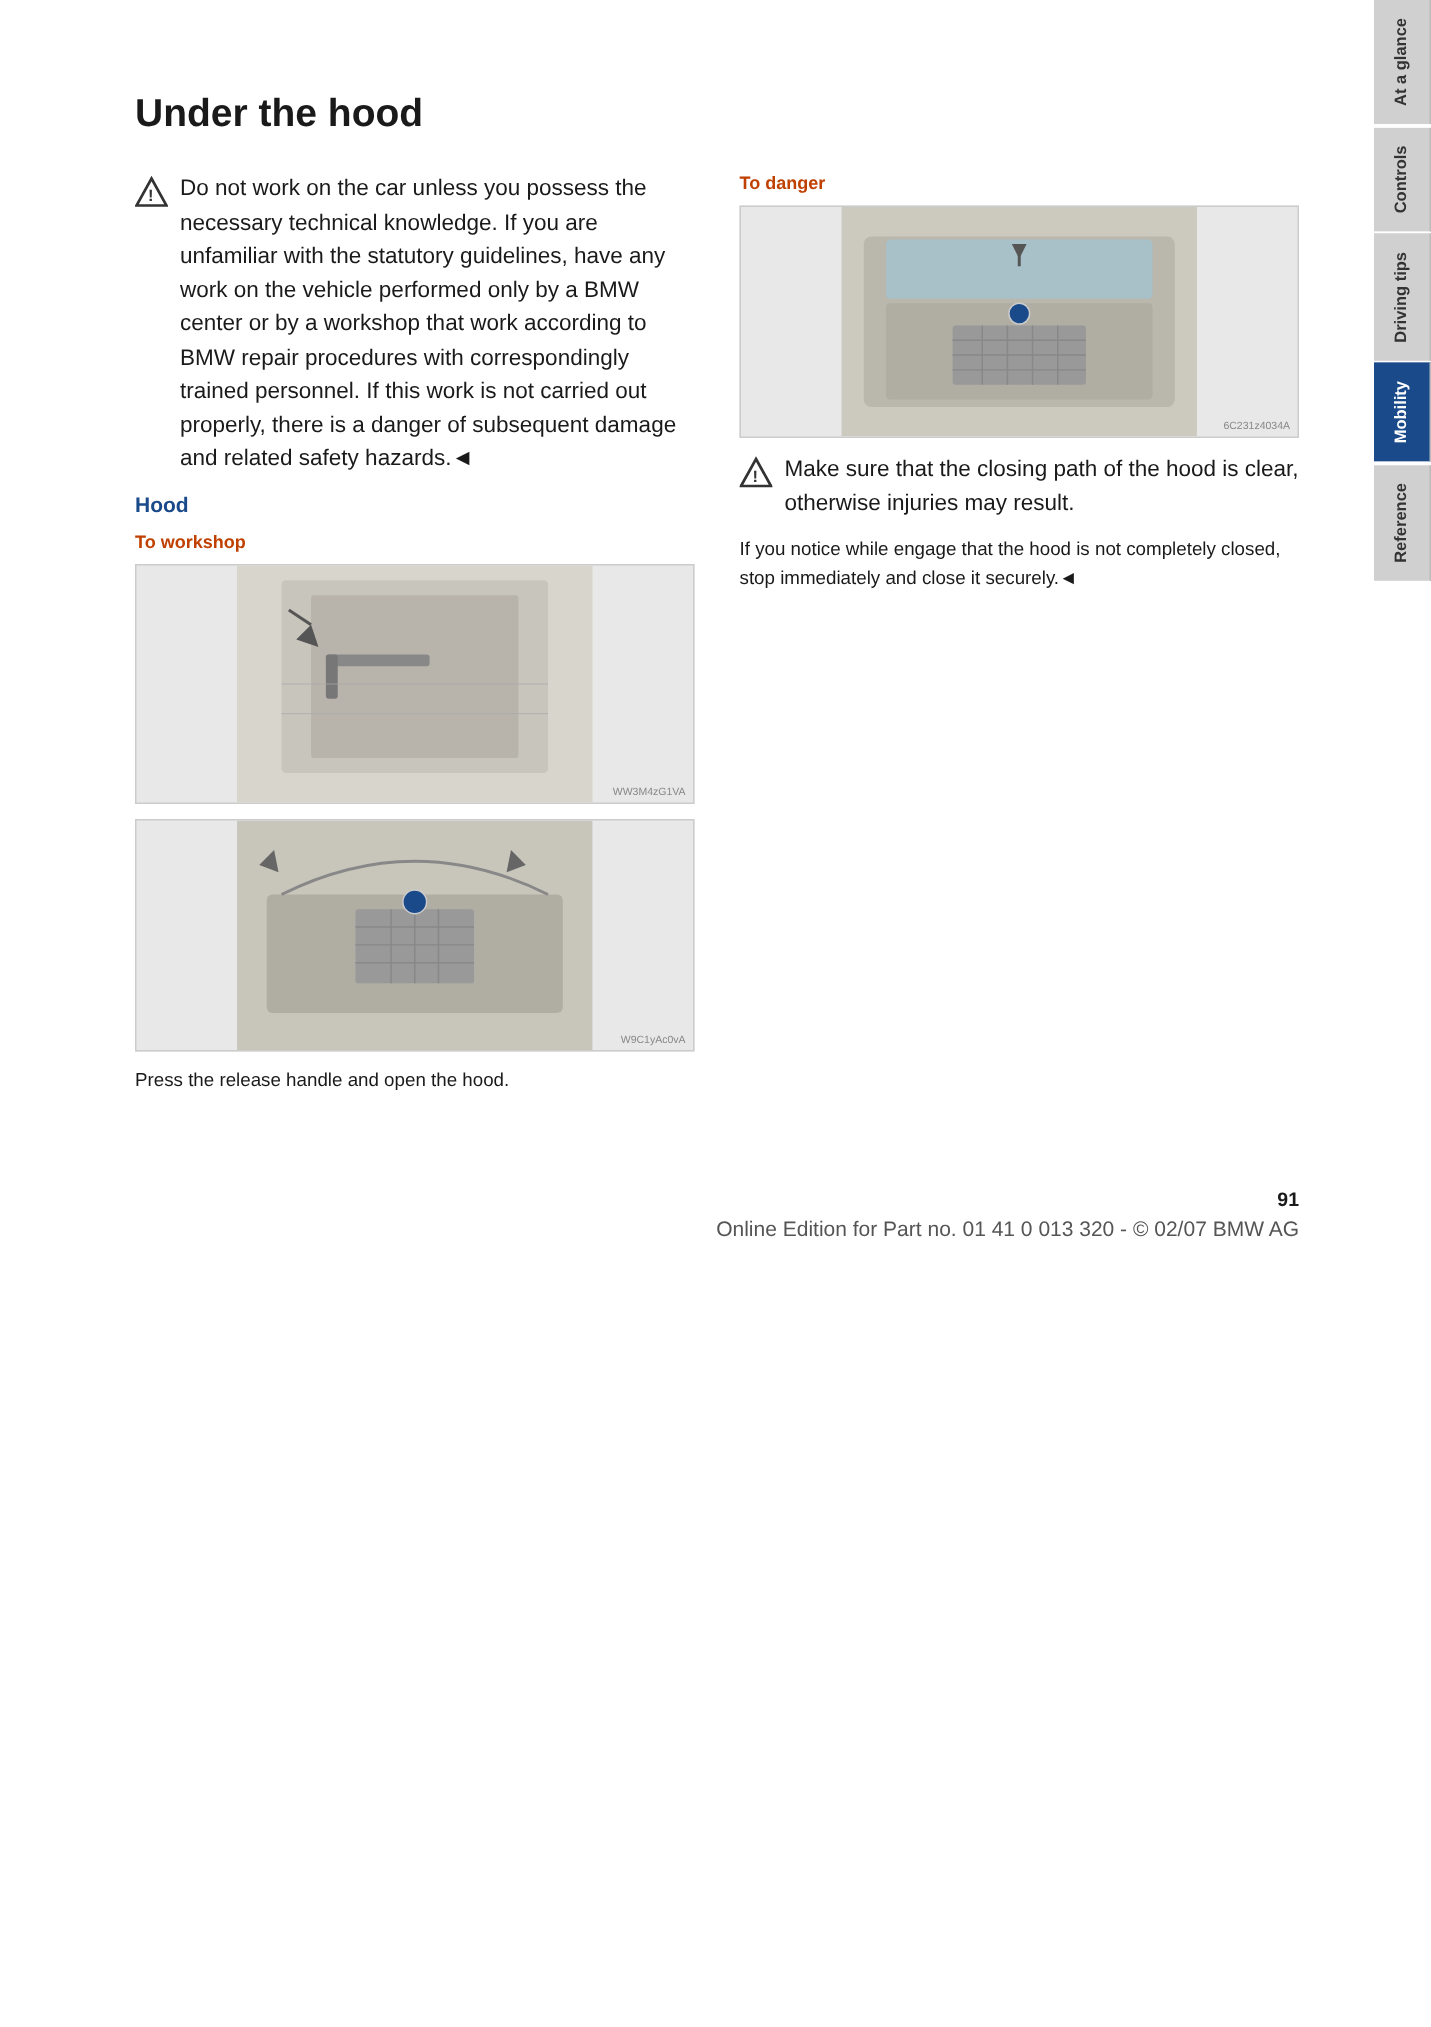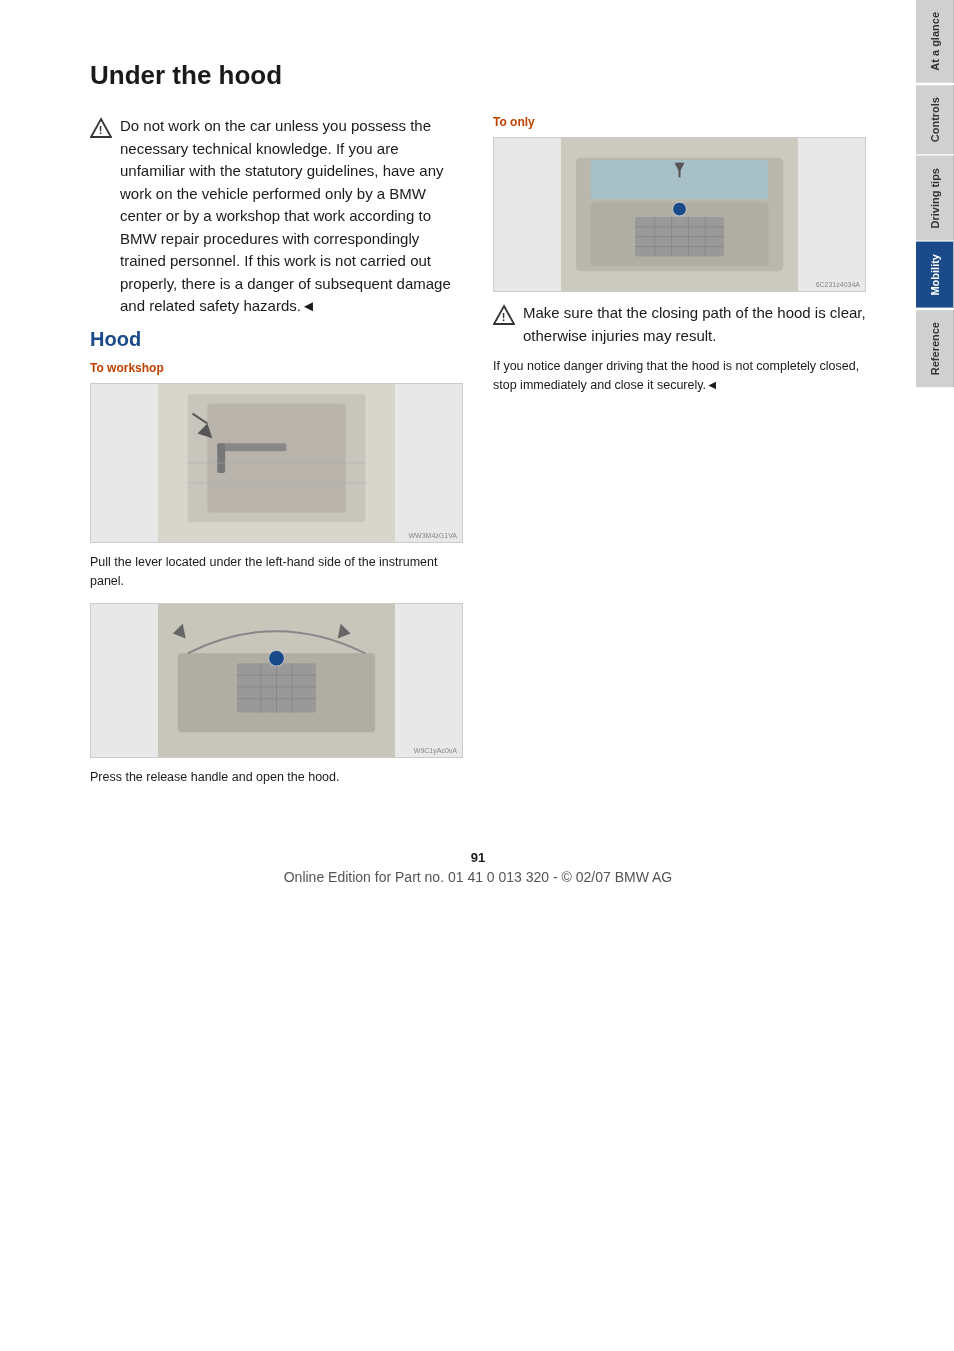--- a/index.html
+++ b/index.html
@@ -57,21 +57,21 @@
 
     .page-title {
       font-size: 26px;
       font-weight: bold;
       color: #1a1a1a;
       margin-bottom: 24px;
       margin-top: 0;
     }
 
     .section-title {
-      font-size: 20px;
+      font-size: 14px;
       font-weight: bold;
       color: #1a4a8a;
       margin-bottom: 10px;
     }
 
     .subsection-title {
       font-size: 12px;
       font-weight: bold;
       color: #c04000;
       margin-bottom: 8px;
@@ -145,21 +145,21 @@
     
     .img-caption {
       font-size: 7px;
       color: #888;
       position: absolute;
       bottom: 3px;
       right: 5px;
     }
 
     .page-footer {
-      text-align: center;
+      text-align: right;
       margin-top: 40px;
       padding-top: 10px;
     }
 
     .page-number {
       font-size: 13px;
       font-weight: bold;
       color: #1a1a1a;
       margin-bottom: 4px;
     }
@@ -225,21 +225,20 @@
 
             <polygon points="40,50 50,40 55,55" fill="#555"></polygon>
             <line x1="50" y1="40" x2="35" y2="30" stroke="#555" stroke-width="2"></line>
 
             <line x1="30" y1="80" x2="210" y2="80" stroke="#aaa" stroke-width="0.5"></line>
             <line x1="30" y1="100" x2="210" y2="100" stroke="#aaa" stroke-width="0.5"></line>
           </svg>
           <span class="img-caption">WW3M4zG1VA</span>
         </div>
 
-        <p class="body-text">Pull the lever located under the left-hand side of the instrument panel.</p>
 
 
         <div class="image-box image-box-open">
           
           <svg class="hood-illus-open" viewBox="0 0 240 155" xmlns="http://www.w3.org/2000/svg">
             <rect width="240" height="155" fill="#c8c5bb"></rect>
 
             <rect x="20" y="50" width="200" height="80" fill="#b0ada3" rx="4"></rect>
 
             <rect x="80" y="60" width="80" height="50" fill="#999" rx="2"></rect>
@@ -259,21 +258,21 @@
           </svg>
           <span class="img-caption">W9C1yAc0vA</span>
         </div>
 
         <p class="body-text">Press the release handle and open the hood.</p>
 
       </div>
 
       <div class="col-right">
 
-        <h3 class="subsection-title">To only</h3>
+        <h3 class="subsection-title">To danger</h3>
 
         <div class="image-box image-box-close">
           
           <svg class="hood-illus-close" viewBox="0 0 240 155" xmlns="http://www.w3.org/2000/svg">
             <rect width="240" height="155" fill="#ccc9bf"></rect>
 
             <rect x="15" y="20" width="210" height="115" fill="#bab7ad" rx="5"></rect>
 
             <rect x="30" y="22" width="180" height="40" fill="#a8c0c8" rx="3"></rect>
 
@@ -300,21 +299,21 @@
         <div class="warning-block">
           <div class="warning-icon">
             <svg viewBox="0 0 22 22" xmlns="http://www.w3.org/2000/svg">
               <polygon points="11,2 21,20 1,20" fill="none" stroke="#333" stroke-width="1.8"></polygon>
               <text x="10.5" y="17" font-size="11" font-weight="bold" fill="#333" text-anchor="middle">!</text>
             </svg>
           </div>
           <p class="warning-text">Make sure that the closing path of the hood is clear, otherwise injuries may result.</p>
         </div>
 
-        <p class="body-text">If you notice danger driving that the hood is not completely closed, stop immediately and close it securely.◄</p>
+        <p class="body-text">If you notice while engage that the hood is not completely closed, stop immediately and close it securely.◄</p>
 
       </div>
     </div>
 
     <div class="page-footer">
       <p class="page-number">91</p>
       <p class="footer-text">Online Edition for Part no. 01 41 0 013 320 - © 02/07 BMW AG</p>
     </div>
 
   </div>

